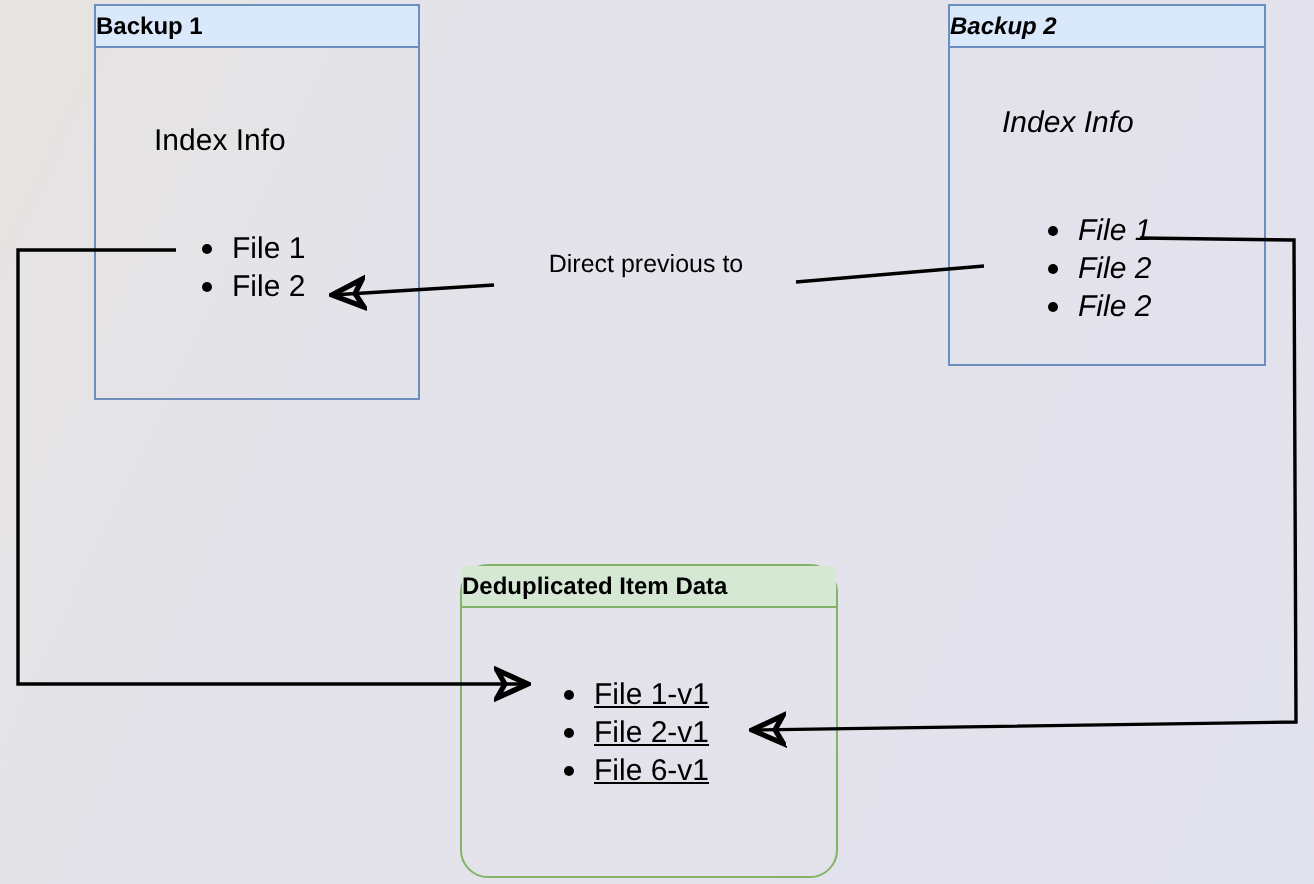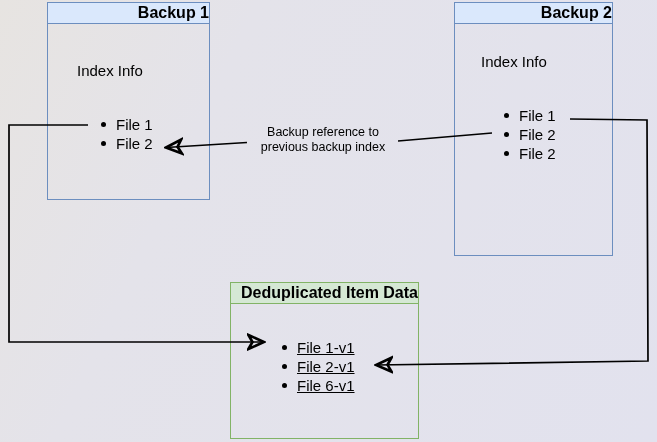--- a/index.html
+++ b/index.html
@@ -18,22 +18,22 @@
     position: absolute;
     border: 1px solid #6c8ebf;
     box-sizing: border-box;
     background: transparent;
   }
   .node-header {
     height: 20px;
     border-bottom: 1px solid #6c8ebf;
     display: flex;
     align-items: center;
-    justify-content: flex-end;
-    font-size: 16px;
+    justify-content: flex-start;
+    font-size: 12px;
     font-weight: bold;
     background: #dae8fc;
   }
   .node.green { border-color: #82b366; }
   .node.green .node-header {
     background: #d5e8d4;
     border-bottom-color: #82b366;
   }
   .section-label {
     position: absolute;
@@ -95,46 +95,45 @@
     <div class="node-header">
       <span>Backup 1</span>
     </div>
     <div class="section-label" style="left:29px; top:59px;">Index Info</div>
     <ul class="bullet-list" style="left:53px; top:112px;">
       <li class="item">File 1</li>
       <li class="item">File 2</li>
     </ul>
   </div>
 
-  <div class="node" style="left:454px; top:2px; width:159px; height:254px;">
+  <div class="node" style="left:474px; top:2px; width:159px; height:181px;font-style:italic;">
     <div class="node-header">
       <span>Backup 2</span>
     </div>
     <div class="section-label" style="left:26px; top:50px;">Index Info</div>
     <ul class="bullet-list" style="left:49px; top:103px;">
       <li class="item">File 1</li>
       <li class="item">File 2</li>
       <li class="item">File 2</li>
     </ul>
   </div>
 
-  <div class="node green" style="left:230px; top:282px; width:189px; height:157px;">
+  <div class="node green" style="left:230px; top:282px; width:189px; height:157px;border-radius:14px;">
     <div class="node-header">
       <span>Deduplicated Item Data</span>
     </div>
     <ul class="bullet-list" style="left:51px; top:55px;text-decoration:underline;">
       <li class="item">File 1-v1</li>
       <li class="item">File 2-v1</li>
       <li class="item">File 6-v1</li>
     </ul>
   </div>
 
   <div class="annotation">
-    <div>Backup reference to</div>
-    <div>previous backup index</div>
+    <div>Direct previous to</div>
   </div>
 
   <svg class="connectors" width="657" height="442" viewBox="0 0 657 442">
     <defs>
       <marker id="arrowhead" viewBox="0 0 12 12" refX="11" refY="6" markerWidth="11" markerHeight="11" orient="auto">
         <path d="M1,1.5 L11,6 L1,10.5 L3.6,6 Z" fill="#000" stroke="none"></path>
       </marker>
     </defs>
 
     <path d="M88,125 L9,125 L9,342 L264,342" marker-end="url(#arrowhead)"></path>

